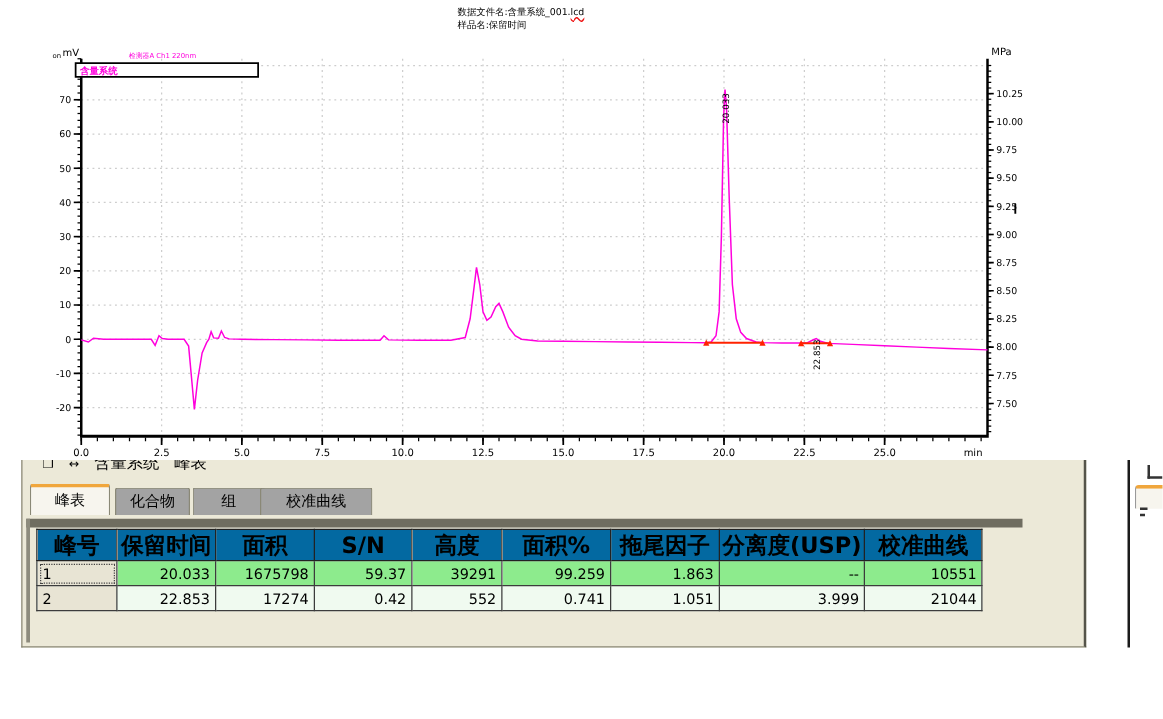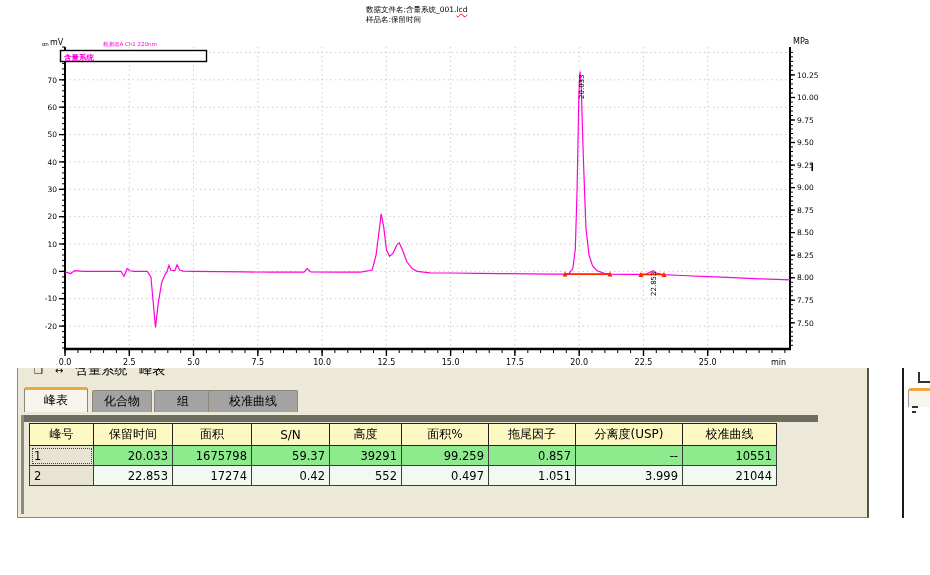--- a/index.html
+++ b/index.html
@@ -18,21 +18,21 @@
   #titlerow-inner .gly{font-size:10px}
   .tab{position:absolute;box-sizing:border-box;border:1px solid #8a8876;border-bottom:none;
        background:#a3a3a3;font-size:12px;text-align:center;top:22px;height:22px;line-height:20px;
        border-radius:2px 2px 0 0;cursor:default;white-space:nowrap;overflow:hidden}
   .tab-active{top:19px;height:25px;background:#f7f5ee;border-top:3px solid #f0a63c;line-height:21px}
   .hstrip{position:absolute;left:3px;top:47px;width:797px;height:7px;background:#6f6d60}
   .vstrip{position:absolute;left:3px;top:47px;width:3px;height:99px;background:#8d8b7d}
   #peak-table{position:absolute;left:11px;top:55px;border-collapse:collapse;table-layout:fixed;
               font-size:11.5px;background:#f0faf0}
   #peak-table th,#peak-table td{border:1px solid #3c3c3c;height:19px;padding:0 4px;overflow:hidden;white-space:nowrap}
-  #peak-table th{background:#fef9c3;font-weight:normal;height:21px;font-size:12px;border:1px solid #222;padding:0 2px}
+  #peak-table th{background:#0369a1;font-weight:bold;height:21px;font-size:18px;border:1px solid #222;padding:0 2px}
   #peak-table td.num{text-align:right}
   #peak-table td.rowhead{background:#e8e4d4;text-align:left}
   #peak-table tr.hl td.num{background:#8deb8d}
   #peak-table td.focus{outline:1px dotted #444;outline-offset:-3px}
   
   #adj-divider{position:absolute;left:902px;top:368px;width:2px;height:150px;background:#1a1a1a;z-index:2}
   #adj-glyph{position:absolute;left:918px;top:372px;width:10px;height:9px;
              border-left:2px solid #333;border-bottom:2px solid #333;z-index:2}
   #adj-tab{position:absolute;left:908px;top:388px;width:22px;height:16px;background:#f7f5ee;
            border-top:3px solid #f0a63c;border-left:1px solid #999;border-radius:3px 0 0 0;z-index:2}
@@ -383,31 +383,31 @@
           <th>分离度(USP)</th>
           <th>校准曲线</th>
         </tr>
         <tr class="hl">
           <td class="rowhead focus">1</td>
           <td class="num">20.033</td>
           <td class="num">1675798</td>
           <td class="num">59.37</td>
           <td class="num">39291</td>
           <td class="num">99.259</td>
-          <td class="num">0.857</td>
+          <td class="num">1.863</td>
           <td class="num">--</td>
           <td class="num">10551</td>
         </tr>
         <tr>
           <td class="rowhead">2</td>
           <td class="num">22.853</td>
           <td class="num">17274</td>
           <td class="num">0.42</td>
           <td class="num">552</td>
-          <td class="num">0.497</td>
+          <td class="num">0.741</td>
           <td class="num">1.051</td>
           <td class="num">3.999</td>
           <td class="num">21044</td>
         </tr>
       </tbody>
     </table>
 </div>
 
 <div id="adj-divider"></div>
 <div id="adj-glyph"></div>

